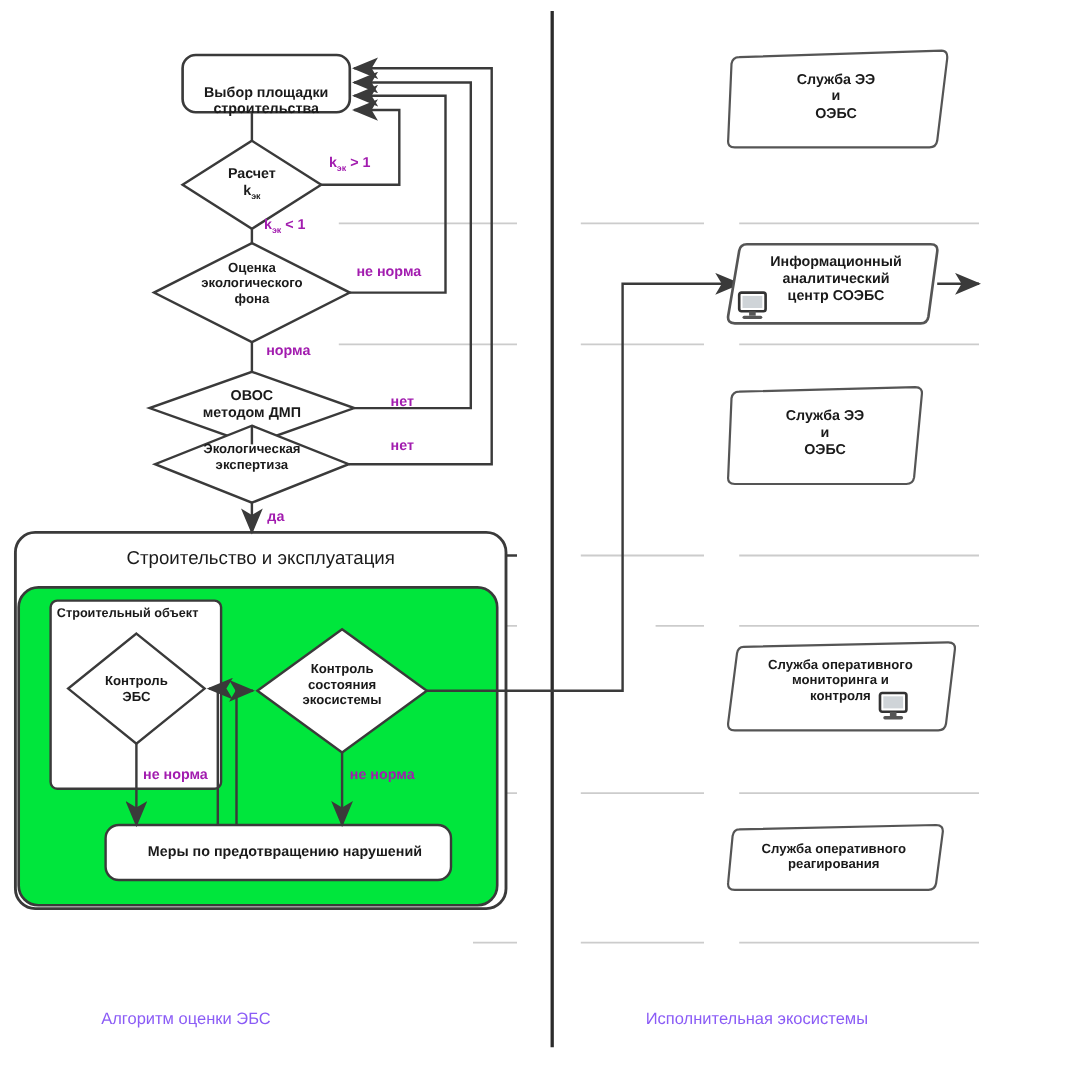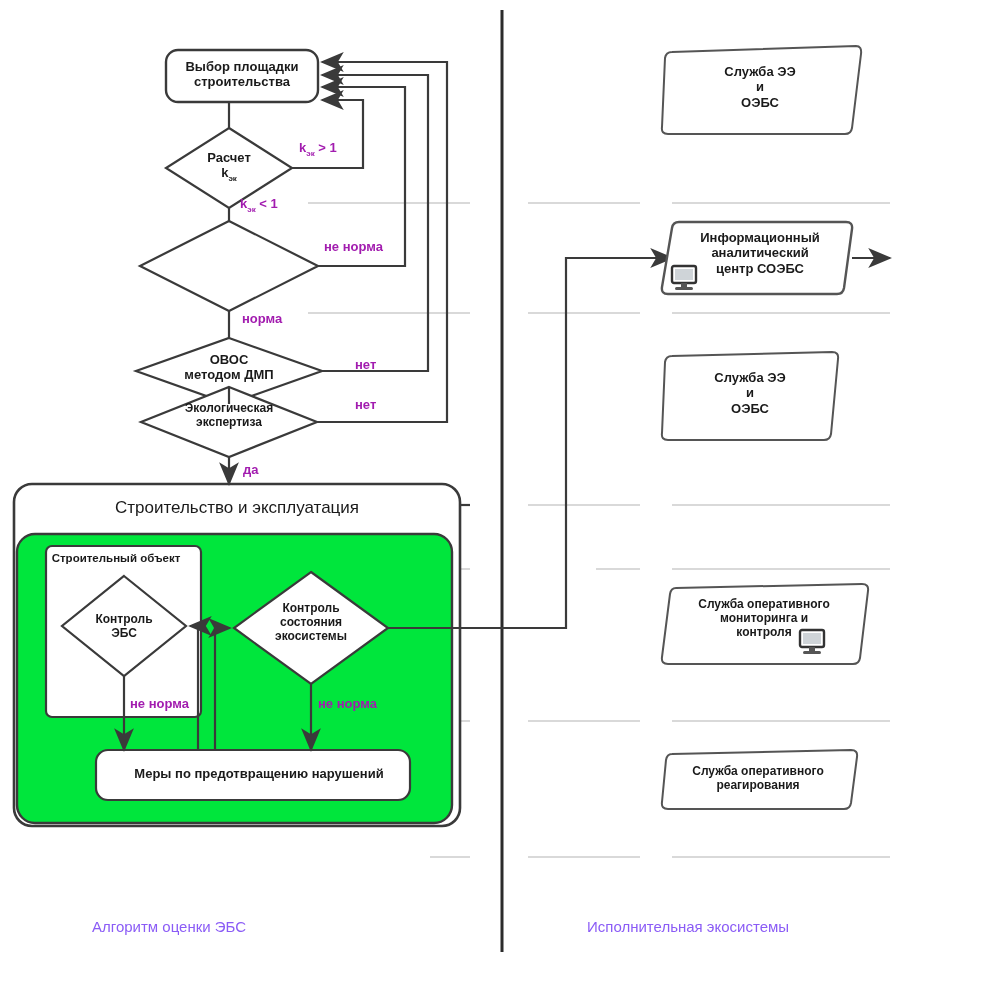--- a/index.html
+++ b/index.html
@@ -124,30 +124,35 @@
     </g>
 
     <g transform="translate(800,630)">
       <rect x="0" y="0" width="24" height="17" rx="2" fill="#fff" stroke="#333" stroke-width="2.4"></rect>
       <rect x="3" y="3" width="18" height="11" fill="#cfd4d8"></rect>
       <rect x="9" y="17" width="6" height="4" fill="#555"></rect>
       <rect x="3" y="21" width="18" height="3" rx="1.5" fill="#555"></rect>
     </g>
   </svg>
 
-  <div class="node-text t13b" style="left:166px;top:59px;width:152px;">
+  <div class="node-text t13b" style="left:166px;top:76px;width:152px;">
     <div>Выбор площадки</div>
     <div>строительства</div>
   </div>
 
   <div class="node-text t13b" style="left:166px;top:150px;width:126px;">
     <div>Расчет</div>
     <div><span>k</span><sub>эк</sub></div>
   </div>
 
+  <div class="node-text t12b" style="left:140px;top:236px;width:178px;">
+    <div>Оценка</div>
+    <div>экологического</div>
+    <div>фона</div>
+  </div>
 
   <div class="node-text t12b" style="left:141px;top:401px;width:176px;">
     <div>Экологическая</div>
     <div>экспертиза</div>
   </div>
 
   <div class="node-text t13b" style="left:136px;top:352px;width:186px;">
     <div>ОВОС</div>
     <div>методом ДМП</div>
   </div>

